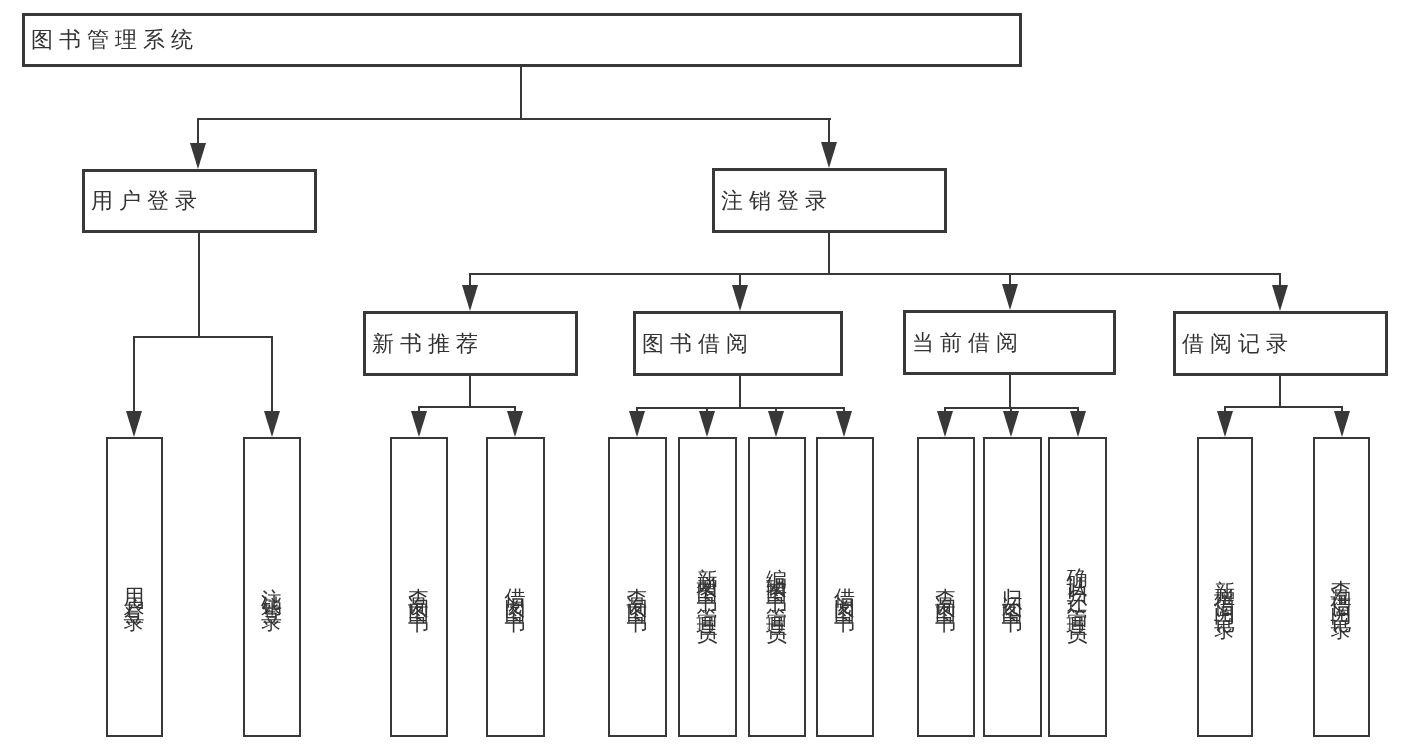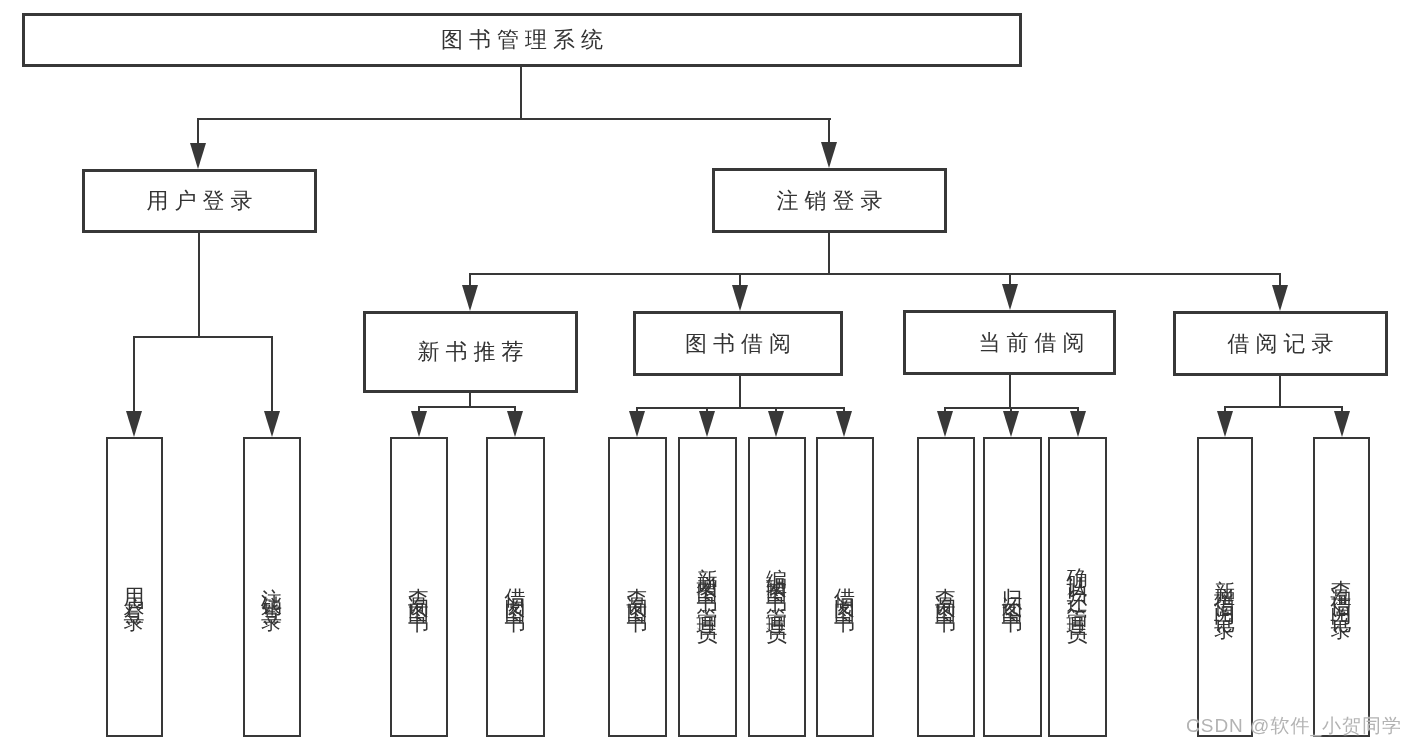--- a/index.html
+++ b/index.html
@@ -9,21 +9,21 @@
     background:#ffffff;
     font-family:"Liberation Sans","DejaVu Sans",sans-serif;
     overflow:hidden;
   }
   
   .hbox{
     position:absolute;
     box-sizing:border-box;
     background:#ffffff;
     border:3px solid #383838;
-    display:flex;align-items:center;justify-content:center;
+    display:flex;align-items:center;
     z-index:2;
   }
   .hbox span{
     color:#333333;
     font-size:22px;
     letter-spacing:6px;
     white-space:nowrap;
     text-indent:6px;
   }
   
@@ -99,27 +99,27 @@
   <div class="hl" style="left:470px;top:273px;width:811px;"></div>
   <div class="vl" style="left:469px;top:273px;height:14px;"></div>
   <div class="tri" style="left:462px;top:285px;"></div>
   <div class="vl" style="left:739px;top:273px;height:14px;"></div>
   <div class="tri" style="left:732px;top:285px;"></div>
   <div class="vl" style="left:1009px;top:273px;height:13px;"></div>
   <div class="tri" style="left:1002px;top:284px;"></div>
   <div class="vl" style="left:1279px;top:273px;height:14px;"></div>
   <div class="tri" style="left:1272px;top:285px;"></div>
 
-  <div class="hbox" style="left:363px;top:311px;width:215px;height:82px;">
+  <div class="hbox" style="left:363px;top:311px;width:215px;height:65px;">
     <span>新书推荐</span>
   </div>
   <div class="hbox" style="left:633px;top:311px;width:210px;height:65px;">
     <span>图书借阅</span>
   </div>
-  <div class="hbox" style="left:903px;top:310px;width:213px;height:65px;padding-left:44px;">
+  <div class="hbox" style="left:903px;top:310px;width:213px;height:65px;">
     <span>当前借阅</span>
   </div>
   <div class="hbox" style="left:1173px;top:311px;width:215px;height:65px;">
     <span>借阅记录</span>
   </div>
 
   <div class="vl" style="left:469px;top:376px;height:31px;"></div>
   <div class="hl" style="left:419px;top:406px;width:97px;"></div>
   <div class="vl" style="left:418px;top:406px;height:7px;"></div>
   <div class="tri" style="left:411px;top:411px;"></div>
@@ -190,15 +190,14 @@
     <span>确认归还（管理员）</span>
   </div>
 
   <div class="vbox" style="left:1197px;width:56px;">
     <span>新增借阅记录</span>
   </div>
   <div class="vbox" style="left:1313px;width:57px;">
     <span>查询借阅记录</span>
   </div>
 
-  <div class="watermark">CSDN @软件_小贺同学</div>
 
 </div>
 
 </body></html>

